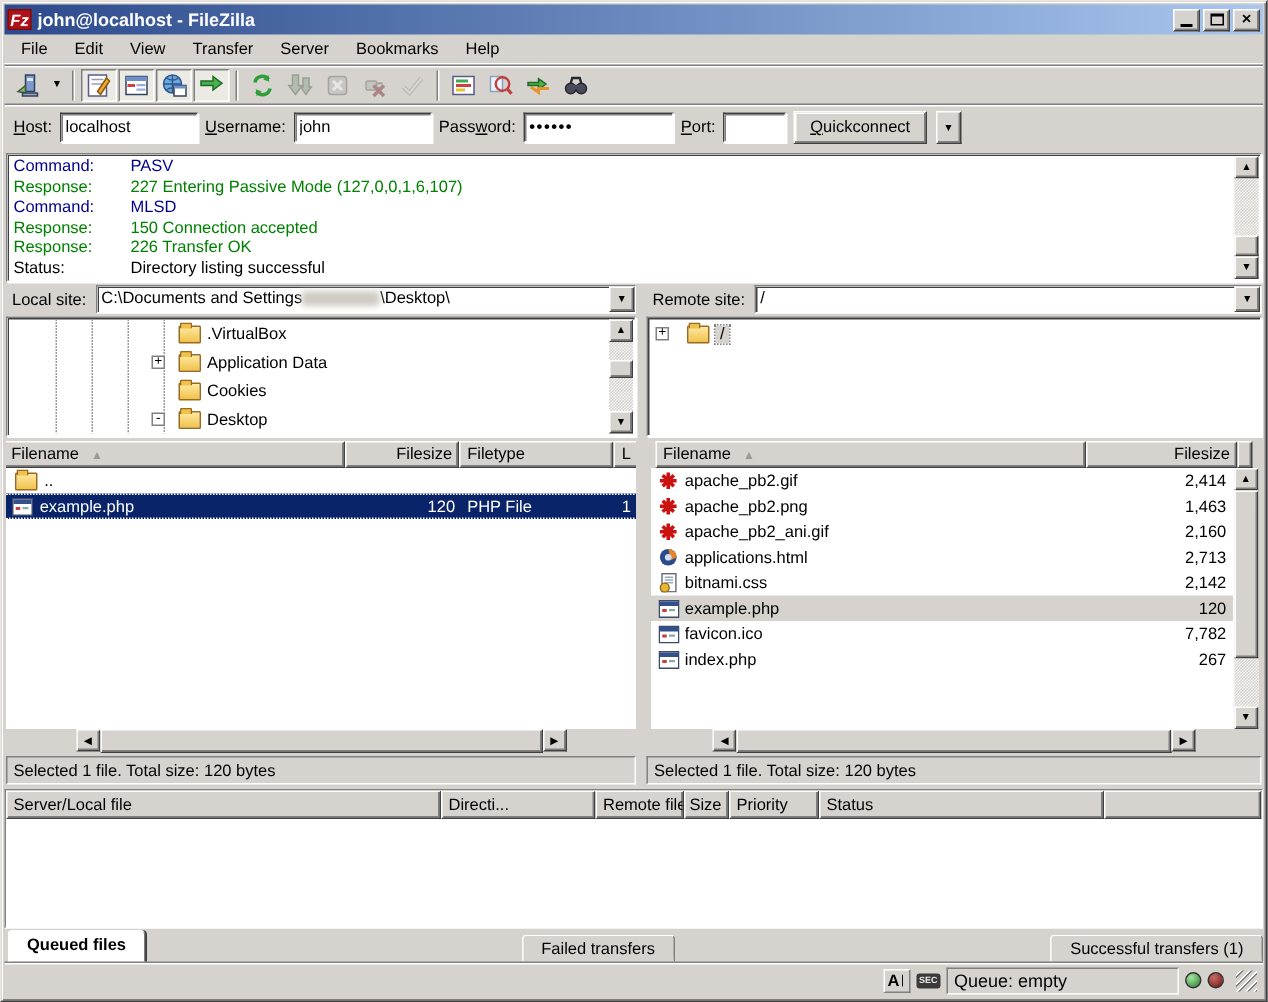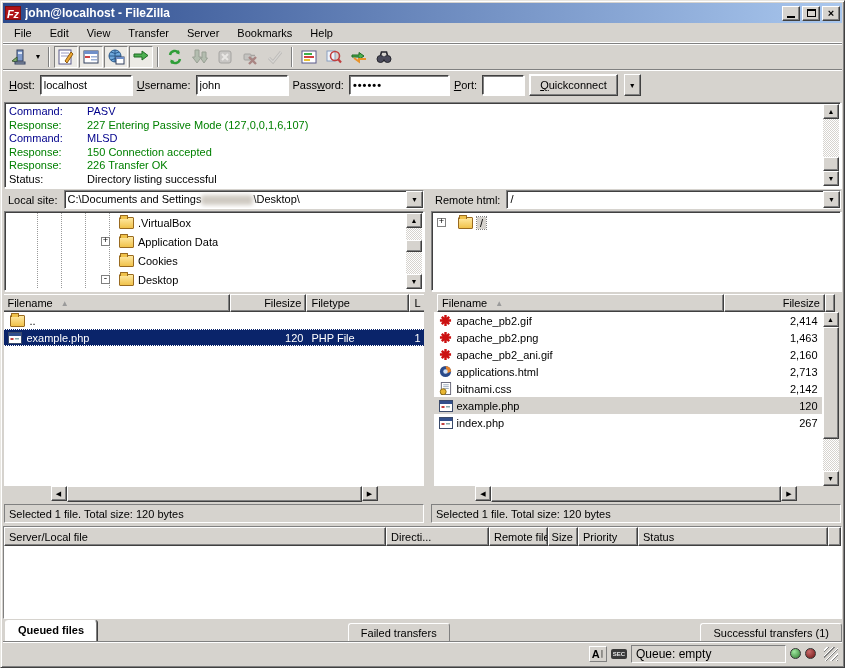--- a/index.html
+++ b/index.html
@@ -425,21 +425,21 @@
           <div class="sb-thumb" style="flex:0 0 295px"></div>
           <div class="sb-track sb-space"></div>
           <div class="sb-btn">▶</div>
         </div>
       </div>
       <div class="status-line">Selected 1 file. Total size: 120 bytes</div>
     </div>
 
     <div class="pane pane-right">
       <div class="pane-hd">
-        <span class="pane-hd-label">Remote html:</span>
+        <span class="pane-hd-label">Remote site:</span>
         <div class="combo">
           <span class="combo-text">/</span>
           <span class="combo-dd">▼</span>
         </div>
       </div>
       <div class="treebox sunken-panel tree-remote">
         <div class="tree-rows">
           <div class="tree-row">
               <span class="expander">+</span>
               <span class="folder"></span>
@@ -537,20 +537,34 @@
           <div class="file-row">
             <span class="cell" style="width:287px">
                 <span class="ficon">
                   <svg width="14" height="12" viewBox="0 0 14 12">
                     <rect x="0.5" y="0.5" width="13" height="11" fill="#fff" stroke="#3a4a6a"></rect>
                     <rect x="1" y="1" width="12" height="3" fill="#33508c"></rect>
                     <rect x="2.5" y="6" width="3" height="2" fill="#c04040"></rect>
                     <rect x="7" y="6" width="4" height="1.5" fill="#8aa"></rect>
                   </svg>
                 </span>
+                <span>favicon.ico</span>
+              </span>
+            <span class="cell cell-num" style="width:101px">7,782</span>
+          </div>
+          <div class="file-row">
+            <span class="cell" style="width:287px">
+                <span class="ficon">
+                  <svg width="14" height="12" viewBox="0 0 14 12">
+                    <rect x="0.5" y="0.5" width="13" height="11" fill="#fff" stroke="#3a4a6a"></rect>
+                    <rect x="1" y="1" width="12" height="3" fill="#33508c"></rect>
+                    <rect x="2.5" y="6" width="3" height="2" fill="#c04040"></rect>
+                    <rect x="7" y="6" width="4" height="1.5" fill="#8aa"></rect>
+                  </svg>
+                </span>
                 <span>index.php</span>
               </span>
             <span class="cell cell-num" style="width:101px">267</span>
           </div>
           <div class="sb-v" style="top:0;right:0;bottom:0">
             <div class="sb-btn">▲</div>
             <div class="sb-thumb" style="flex:0 0 112px"></div>
             <div class="sb-track" style="flex:1"></div>
             <div class="sb-btn">▼</div>
           </div>
@@ -562,21 +576,21 @@
           <div class="sb-btn">▶</div>
         </div>
       </div>
       <div class="status-line">Selected 1 file. Total size: 120 bytes</div>
     </div>
   </div>
 
   <div class="queue">
     <div class="queue-list">
       <div class="queue-hd">
-        <div class="col-hd" style="width:382px">Server/Local file</div>
+        <div class="col-hd" style="width:290px">Server/Local file</div>
         <div class="col-hd" style="width:103px">Directi...</div>
         <div class="col-hd" style="width:59px">Remote file</div>
         <div class="col-hd num" style="width:30px">Size</div>
         <div class="col-hd" style="width:60px">Priority</div>
         <div class="col-hd" style="width:190px">Status</div>
         <div class="col-hd" style="flex:1"></div>
       </div>
       <div class="queue-body"></div>
     </div>
     <div class="tabs">

